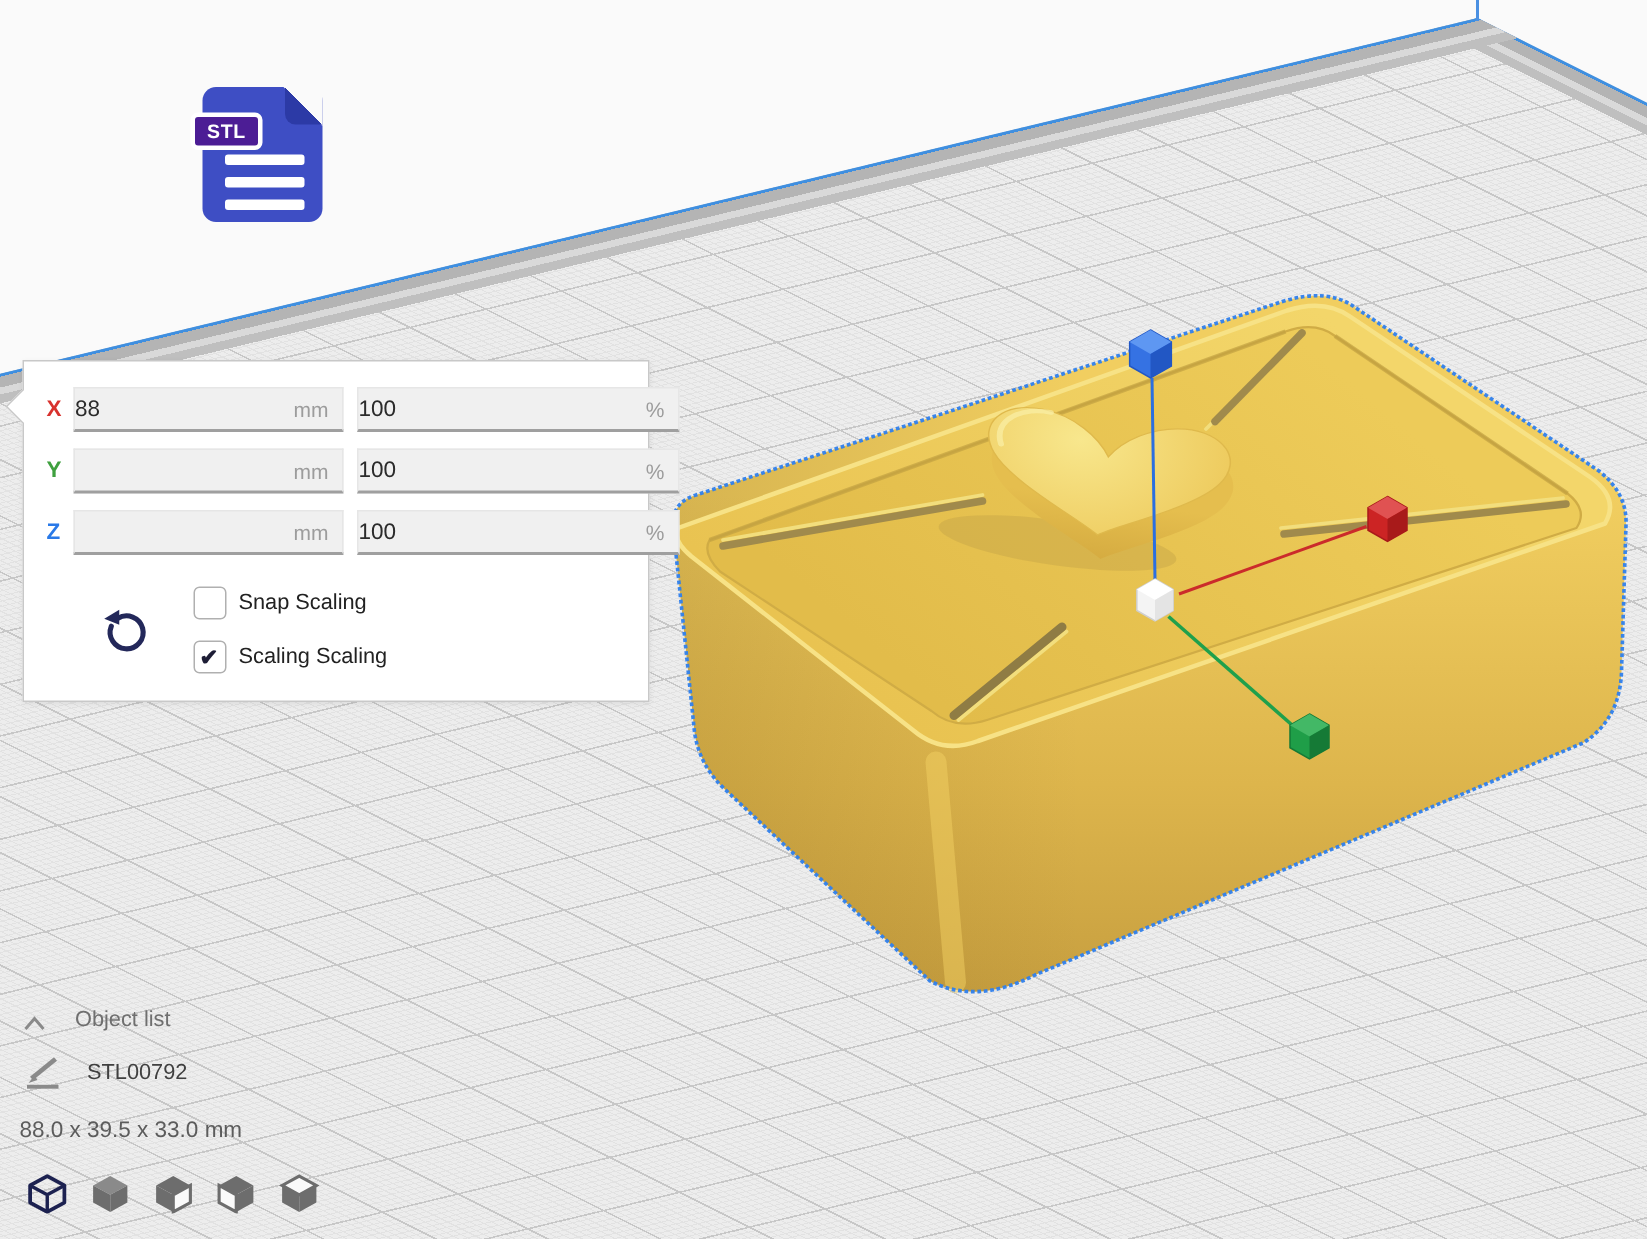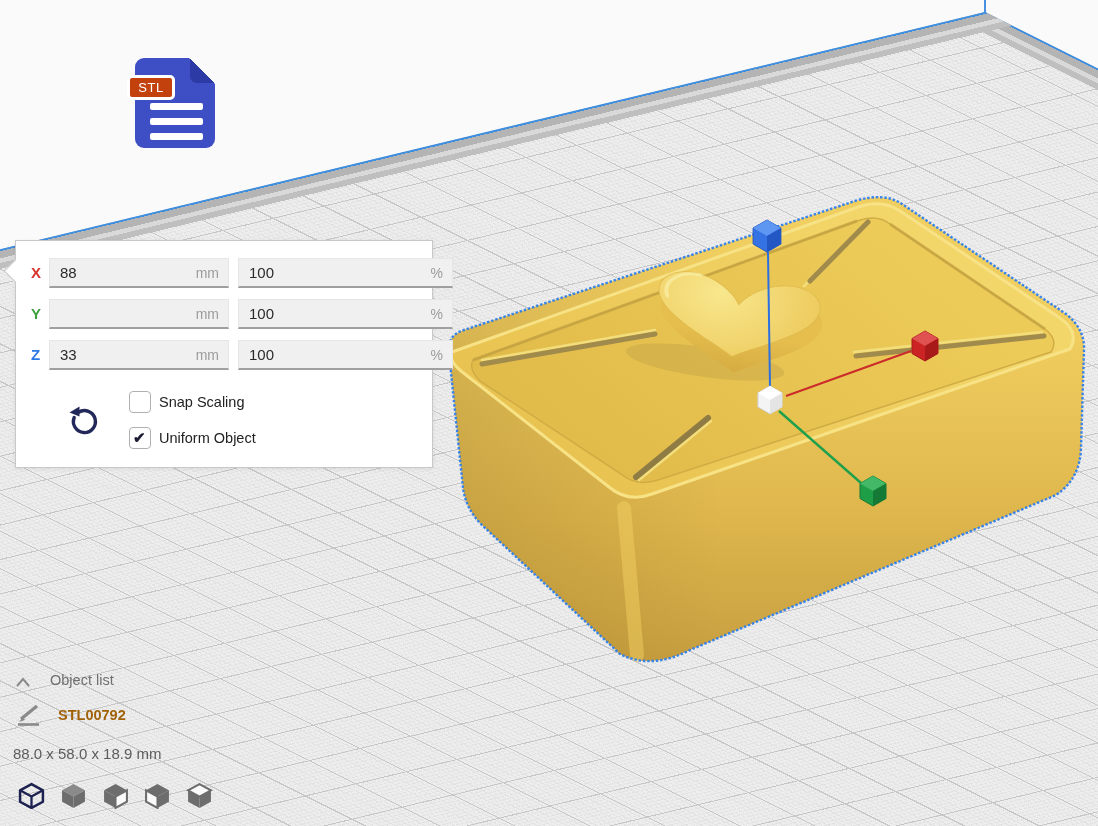--- a/index.html
+++ b/index.html
@@ -27,60 +27,60 @@
 
   
   .stl-doc { position:absolute; left:135px; top:58px; width:80px; height:90px;
              background:#3e4ec4; border-radius:9px; z-index:4; }
   .stl-doc .fold-cut { position:absolute; top:0; right:0; width:0; height:0;
              border-top:26px solid #fafafa; border-left:26px solid transparent; }
   .stl-doc .fold-flap { position:absolute; top:0; right:0; width:25px; height:25px;
              background:linear-gradient(to top right, #2c3aa6 49.5%, rgba(0,0,0,0) 50%);
              border-bottom-left-radius:7px; }
   .stl-doc .badge { position:absolute; left:-8px; top:17px; width:48px; height:25px;
-             background:#c2410c; border:3px solid #ffffff; border-radius:5px;
-             color:#fff; font-weight:normal; font-size:13px; text-align:center; line-height:19px;
+             background:#4c1d95; border:3px solid #ffffff; border-radius:5px;
+             color:#fff; font-weight:bold; font-size:13px; text-align:center; line-height:19px;
              letter-spacing:.5px; }
   .stl-doc .bar { position:absolute; left:15px; width:53px; height:7px; background:#fff; border-radius:2px; }
   .stl-doc .bar1 { top:45px; } .stl-doc .bar2 { top:60px; } .stl-doc .bar3 { top:75px; }
 
   
   .panel { position:absolute; left:15px; top:240px; width:418px; height:228px;
            background:#ffffff; border:1px solid #c8c8c8; z-index:6;
            box-shadow:0 1px 4px rgba(0,0,0,.07); }
   .panel .pointer { position:absolute; left:-9px; top:22px; width:16px; height:16px;
            background:#fff; border-left:1px solid #c8c8c8; border-bottom:1px solid #c8c8c8;
            transform:rotate(45deg); }
   .srow { position:absolute; left:0; height:30px; width:100%; }
   .srow.r0 { top:17px; } .srow.r1 { top:58px; } .srow.r2 { top:99px; }
   .axis-label { position:absolute; left:15px; top:6px; width:18px; font-size:15px; font-weight:bold; }
   .axis-x { color:#d8322e; } .axis-y { color:#3fa03f; } .axis-z { color:#2979e8; }
   .field { position:absolute; top:0; height:30px; background:#f0f0f0;
            border:1px solid #e6e6e6; border-bottom:2px solid #9f9f9f; }
   .field input { width:100%; height:100%; background:transparent; border:none; outline:none;
-           font-family:"Liberation Sans", sans-serif; font-size:15px; color:#2b2b2b; padding-left:10px; }
+           font-family:"Liberation Sans", sans-serif; font-size:15px; color:#2b2b2b; }
   .field .unit { position:absolute; right:9px; top:6px; font-size:14px; color:#9c9c9c; pointer-events:none; }
   .field.mm { left:33px; width:180px; }
   .field.pct { left:222px; width:215px; }
 
   .reset-btn { position:absolute; left:49px; top:163px; width:34px; height:34px; cursor:pointer; }
   .cbx-row { position:absolute; left:113px; height:22px; display:flex; align-items:center; }
   .cbx-row.c0 { top:150px; } .cbx-row.c1 { top:186px; }
   .checkbox { width:22px; height:22px; border:1.5px solid #b0b0b0; border-radius:4px;
               background:#fff; display:inline-block; position:relative; cursor:pointer; }
   .checkbox[data-checked="true"]::after { content:"\2714"; position:absolute; left:3px; top:1px;
               font-size:15px; color:#1d1d35; font-weight:bold; }
   .cbx-label { margin-left:8px; font-size:14.5px; color:#222; }
 
   
   .obj-header { position:absolute; left:12px; top:672px; display:flex; align-items:center; z-index:5; cursor:pointer; }
   .obj-header .chev { margin:4px 6px 0 2px; }
   .obj-header .hdr-label { margin-left:12px; font-size:14.5px; color:#6f6f6f; }
   .obj-item { position:absolute; left:16px; top:702px; display:flex; align-items:center; z-index:5; cursor:pointer; }
-  .obj-item .item-label { margin-left:14px; font-size:14.5px; color:#a16207;font-weight:bold; }
+  .obj-item .item-label { margin-left:14px; font-size:14.5px; color:#404040; }
   .obj-dims { position:absolute; left:13px; top:745px; font-size:15px; color:#5c5c5c; z-index:5; }
 
   
   .view-toolbar { position:absolute; left:18px; top:782px; display:flex; gap:15px; z-index:5; }
   .view-btn { width:27px; height:27px; cursor:pointer; }
 
   svg { display:block; }
 </style>
 </head>
 <body>
@@ -214,21 +214,20 @@
       </div>
       <div class="field pct">
         <input value="100" style="">
         <span class="unit">%</span>
       </div>
     </div>
 
     <div class="srow r2">
       <span class="axis-label axis-z">Z</span>
       <div class="field mm">
-        <input value="33" style="">
         <span class="unit">mm</span>
       </div>
       <div class="field pct">
         <input value="100" style="">
         <span class="unit">%</span>
       </div>
     </div>
 
     <div class="reset-btn">
       <svg width="34" height="34" viewBox="0 0 34 34">
@@ -236,41 +235,41 @@
         <polygon points="14.5,2.5 14.5,12.5 4.5,8.5" fill="#23285a"></polygon>
       </svg>
     </div>
 
     <div class="cbx-row c0">
       <span class="checkbox" data-checked="false"></span>
       <span class="cbx-label">Snap Scaling</span>
     </div>
     <div class="cbx-row c1">
       <span class="checkbox" data-checked="true"></span>
-      <span class="cbx-label">Uniform Object</span>
+      <span class="cbx-label">Scaling Scaling</span>
     </div>
   </div>
 
   <div class="obj-header">
     <svg class="chev" width="18" height="12" viewBox="0 0 18 12">
       <polyline points="3,10 9,3 15,10" fill="none" stroke="#8a8a8a" stroke-width="2"></polyline>
     </svg>
     <span class="hdr-label">Object list</span>
   </div>
 
   <div class="obj-item">
     <svg width="28" height="26" viewBox="0 0 28 26">
       <line x1="5" y1="17" x2="21" y2="4" stroke="#8a8a8a" stroke-width="3.2"></line>
       <polygon points="3,20 7,15 9,18" fill="#8a8a8a"></polygon>
       <line x1="2" y1="22.5" x2="23" y2="22.5" stroke="#8a8a8a" stroke-width="2.6"></line>
     </svg>
     <span class="item-label">STL00792</span>
   </div>
 
-  <div class="obj-dims">88.0 x 58.0 x 18.9 mm</div>
+  <div class="obj-dims">88.0 x 39.5 x 33.0 mm</div>
 
   <div class="view-toolbar">
     <div class="view-btn">
       <svg width="27" height="27" viewBox="0 0 26 26">
         <polygon points="13,2 24,8 24,19 13,25 2,19 2,8" fill="none" stroke="#1c2150" stroke-width="2.4" stroke-linejoin="round"></polygon>
         <path d="M 13,14 L 13,25 M 13,14 L 2,8 M 13,14 L 24,8" fill="none" stroke="#1c2150" stroke-width="2.2"></path>
       </svg>
     </div>
     <div class="view-btn">
       <svg width="27" height="27" viewBox="0 0 26 26">

